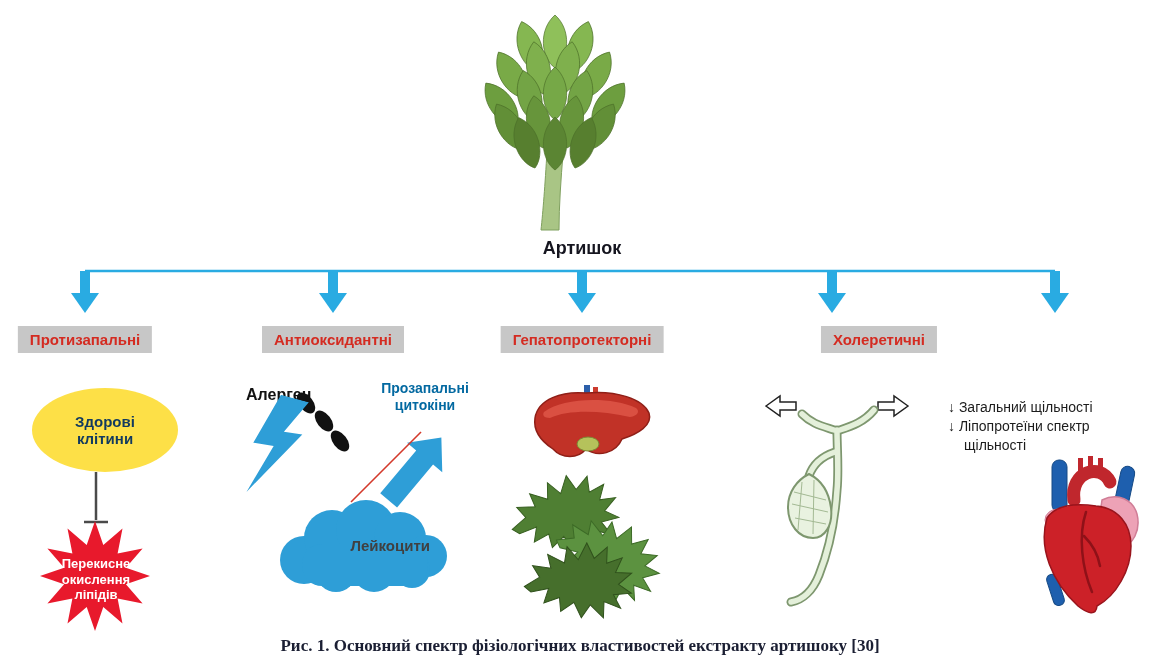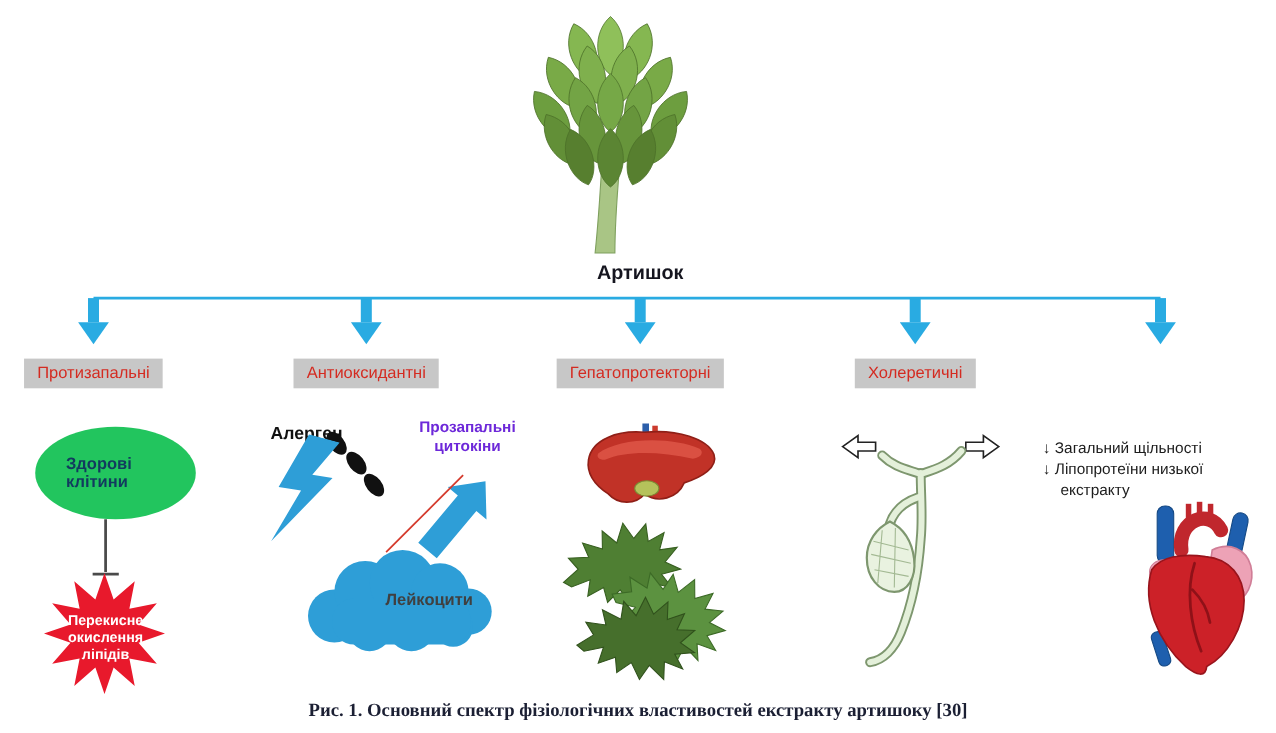--- a/index.html
+++ b/index.html
@@ -1,28 +1,28 @@
 <!DOCTYPE html>
 <html><head>
 <meta charset="utf-8">
 <style>
   html,body{margin:0;padding:0;background:#fff;}
   .figure{position:relative;width:1160px;height:666px;background:#fff;overflow:hidden;
           font-family:"Liberation Sans","DejaVu Sans",sans-serif;}
   .abs{position:absolute;}
   .title{top:238px;left:582px;transform:translateX(-50%);font-size:18px;font-weight:700;color:#15151f;text-align:right;}
   .branch-box{top:326px;transform:translateX(-50%);background:#c7c7c7;color:#d42b21;
-              font-size:15px;font-weight:400;padding:5px 12px;white-space:nowrap;}
-  .ellipse{left:32px;top:388px;width:146px;height:84px;background:#22c55e;border-radius:50%;
-           display:flex;align-items:center;justify-content:center;
+              font-size:15px;font-weight:700;padding:5px 12px;white-space:nowrap;}
+  .ellipse{left:32px;top:388px;width:146px;height:84px;background:#fde047;border-radius:50%;
+           display:flex;align-items:center;justify-content:center;text-align:center;
            color:#123a5f;font-size:15px;font-weight:700;line-height:1.15;padding:0 28px;box-sizing:border-box;}
   .star-text{left:58px;top:556px;width:76px;text-align:center;color:#fff;font-size:13px;
              font-weight:700;line-height:1.2;}
   .allergen{left:198px;top:386px;font-size:16px;font-weight:700;color:#111;margin-left:48px;}
-  .cytokines{left:366px;top:380px;width:118px;text-align:center;color:#6d28d9;
+  .cytokines{left:366px;top:380px;width:118px;text-align:center;color:#0369a1;
              font-size:14px;font-weight:700;line-height:1.2;}
   .cloud-label{left:300px;top:537px;width:130px;text-align:right;color:#404040;
                font-size:15px;font-weight:700;}
   .effects{left:948px;top:398px;width:190px;font-size:14px;color:#1c1c1c;line-height:1.35;}
   .effect{padding-left:16px;text-indent:-16px;}
   .caption{left:0;top:636px;width:100%;text-align:center;font-size:17px;font-weight:700;color:#1b1f33;font-family:Liberation Serif, serif;}
   svg{display:block;}
 </style>
 </head>
 <body>
@@ -71,21 +71,21 @@
       <rect x="827" y="8" width="10" height="22"></rect>
         <polygon points="818,30 846,30 832,50"></polygon>
       <rect x="1050" y="8" width="10" height="22"></rect>
         <polygon points="1041,30 1069,30 1055,50"></polygon>
     </g>
   </svg>
 
   <div class="abs branch-box" style="left:85px">Протизапальні</div>
   <div class="abs branch-box" style="left:582px">Гепатопротекторні</div>
   <div class="abs branch-box" style="left:333px">Антиоксидантні</div>
-  <div class="abs branch-box" style="left:832px">Холеретичні</div>
+  <div class="abs branch-box" style="left:879px">Холеретичні</div>
 
   <div class="abs ellipse">
     <span>Здорові клітини</span>
   </div>
   <svg class="abs" style="left:84px;top:470px;" width="40" height="60" viewBox="0 0 40 60">
     <line x1="12" y1="2" x2="12" y2="50" stroke="#4a4a4a" stroke-width="2.5"></line>
     <line x1="0" y1="52" x2="24" y2="52" stroke="#4a4a4a" stroke-width="2.5"></line>
   </svg>
   <svg class="abs" style="left:35px;top:521px;" width="120" height="110" viewBox="0 0 120 110">
     <polygon fill="#e8192c" points="115,55 90.9,63.3 107.6,82.5 82.6,77.6 87.5,102.6 68.3,85.9 60,110 51.7,85.9 32.5,102.6 37.4,77.6 12.4,82.5 29.1,63.3 5,55 29.1,46.7 12.4,27.5 37.4,32.4 32.5,7.4 51.7,24.1 60,0 68.3,24.1 87.5,7.4 82.6,32.4 107.6,27.5 90.9,46.7"></polygon>
@@ -159,21 +159,21 @@
         <path d="M75 42 C75 62 77 82 75 102 C73 132 67 162 57 187 C51 202 41 212 29 214"></path>
         <path d="M73 64 C61 68 51 76 47 88"></path>
       </g>
     </g>
     <path d="M47 86 C35 92 26 104 26 119 C26 137 37 150 51 150 C63 150 71 137 69 120 C67 104 59 92 47 86 Z" fill="#e9f2e0" stroke="#7e976f" stroke-width="2"></path>
     <path d="M32 104 L64 112 M30 116 L66 124 M33 130 L64 136 M40 94 L36 142 M52 92 L51 146" stroke="#a3b993" stroke-width="1" fill="none"></path>
   </svg>
 
   <div class="abs effects">
     <div class="effect">↓ Загальний щільності</div>
-    <div class="effect">↓ Ліпопротеїни низької екстракту</div>
+    <div class="effect">↓ Ліпопротеїни спектр щільності</div>
   </div>
   <svg class="abs" style="left:1030px;top:456px;" width="118" height="165" viewBox="0 0 118 165">
     <rect x="22" y="4" width="15" height="52" rx="7" fill="#1e5fae" stroke="#164a85"></rect>
     <rect x="88" y="10" width="14" height="40" rx="7" fill="#1e5fae" stroke="#164a85" transform="rotate(12 95 30)"></rect>
     <rect x="20" y="118" width="11" height="32" rx="5" fill="#1e5fae" stroke="#164a85" transform="rotate(-18 25 134)"></rect>
     <path d="M44 44 C40 16 70 6 80 26" fill="none" stroke="#c0272d" stroke-width="13" stroke-linecap="round"></path>
     <rect x="48" y="2" width="5" height="16" fill="#c0272d"></rect>
     <rect x="58" y="0" width="5" height="15" fill="#c0272d"></rect>
     <rect x="68" y="2" width="5" height="14" fill="#c0272d"></rect>
     <path d="M72 44 C88 36 103 44 107 58 C111 74 103 90 90 92 C79 94 70 86 68 72 Z" fill="#eda2b6" stroke="#d07e97" stroke-width="1.5"></path>

